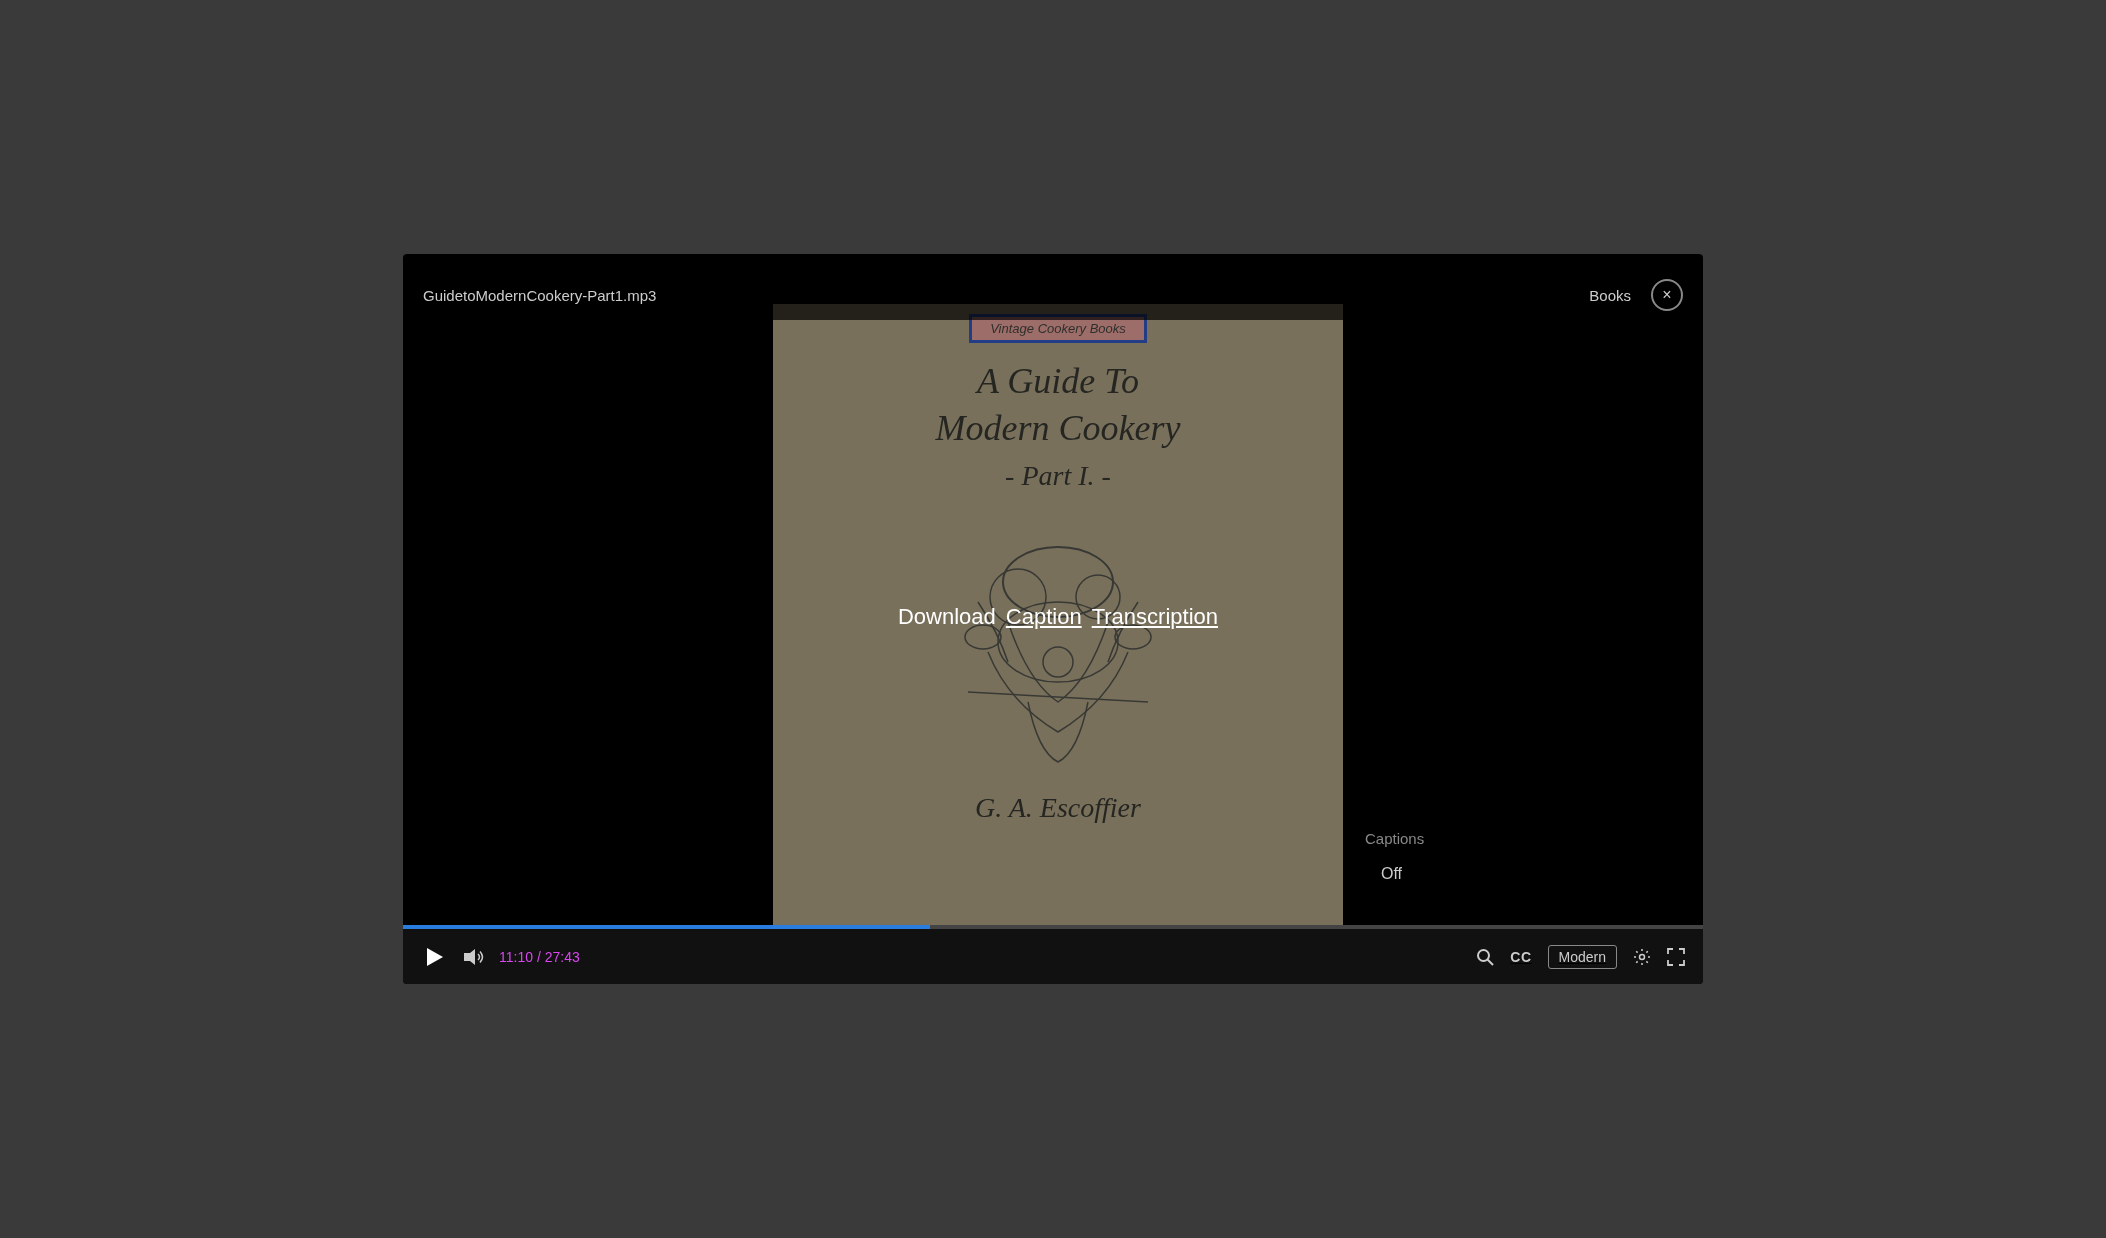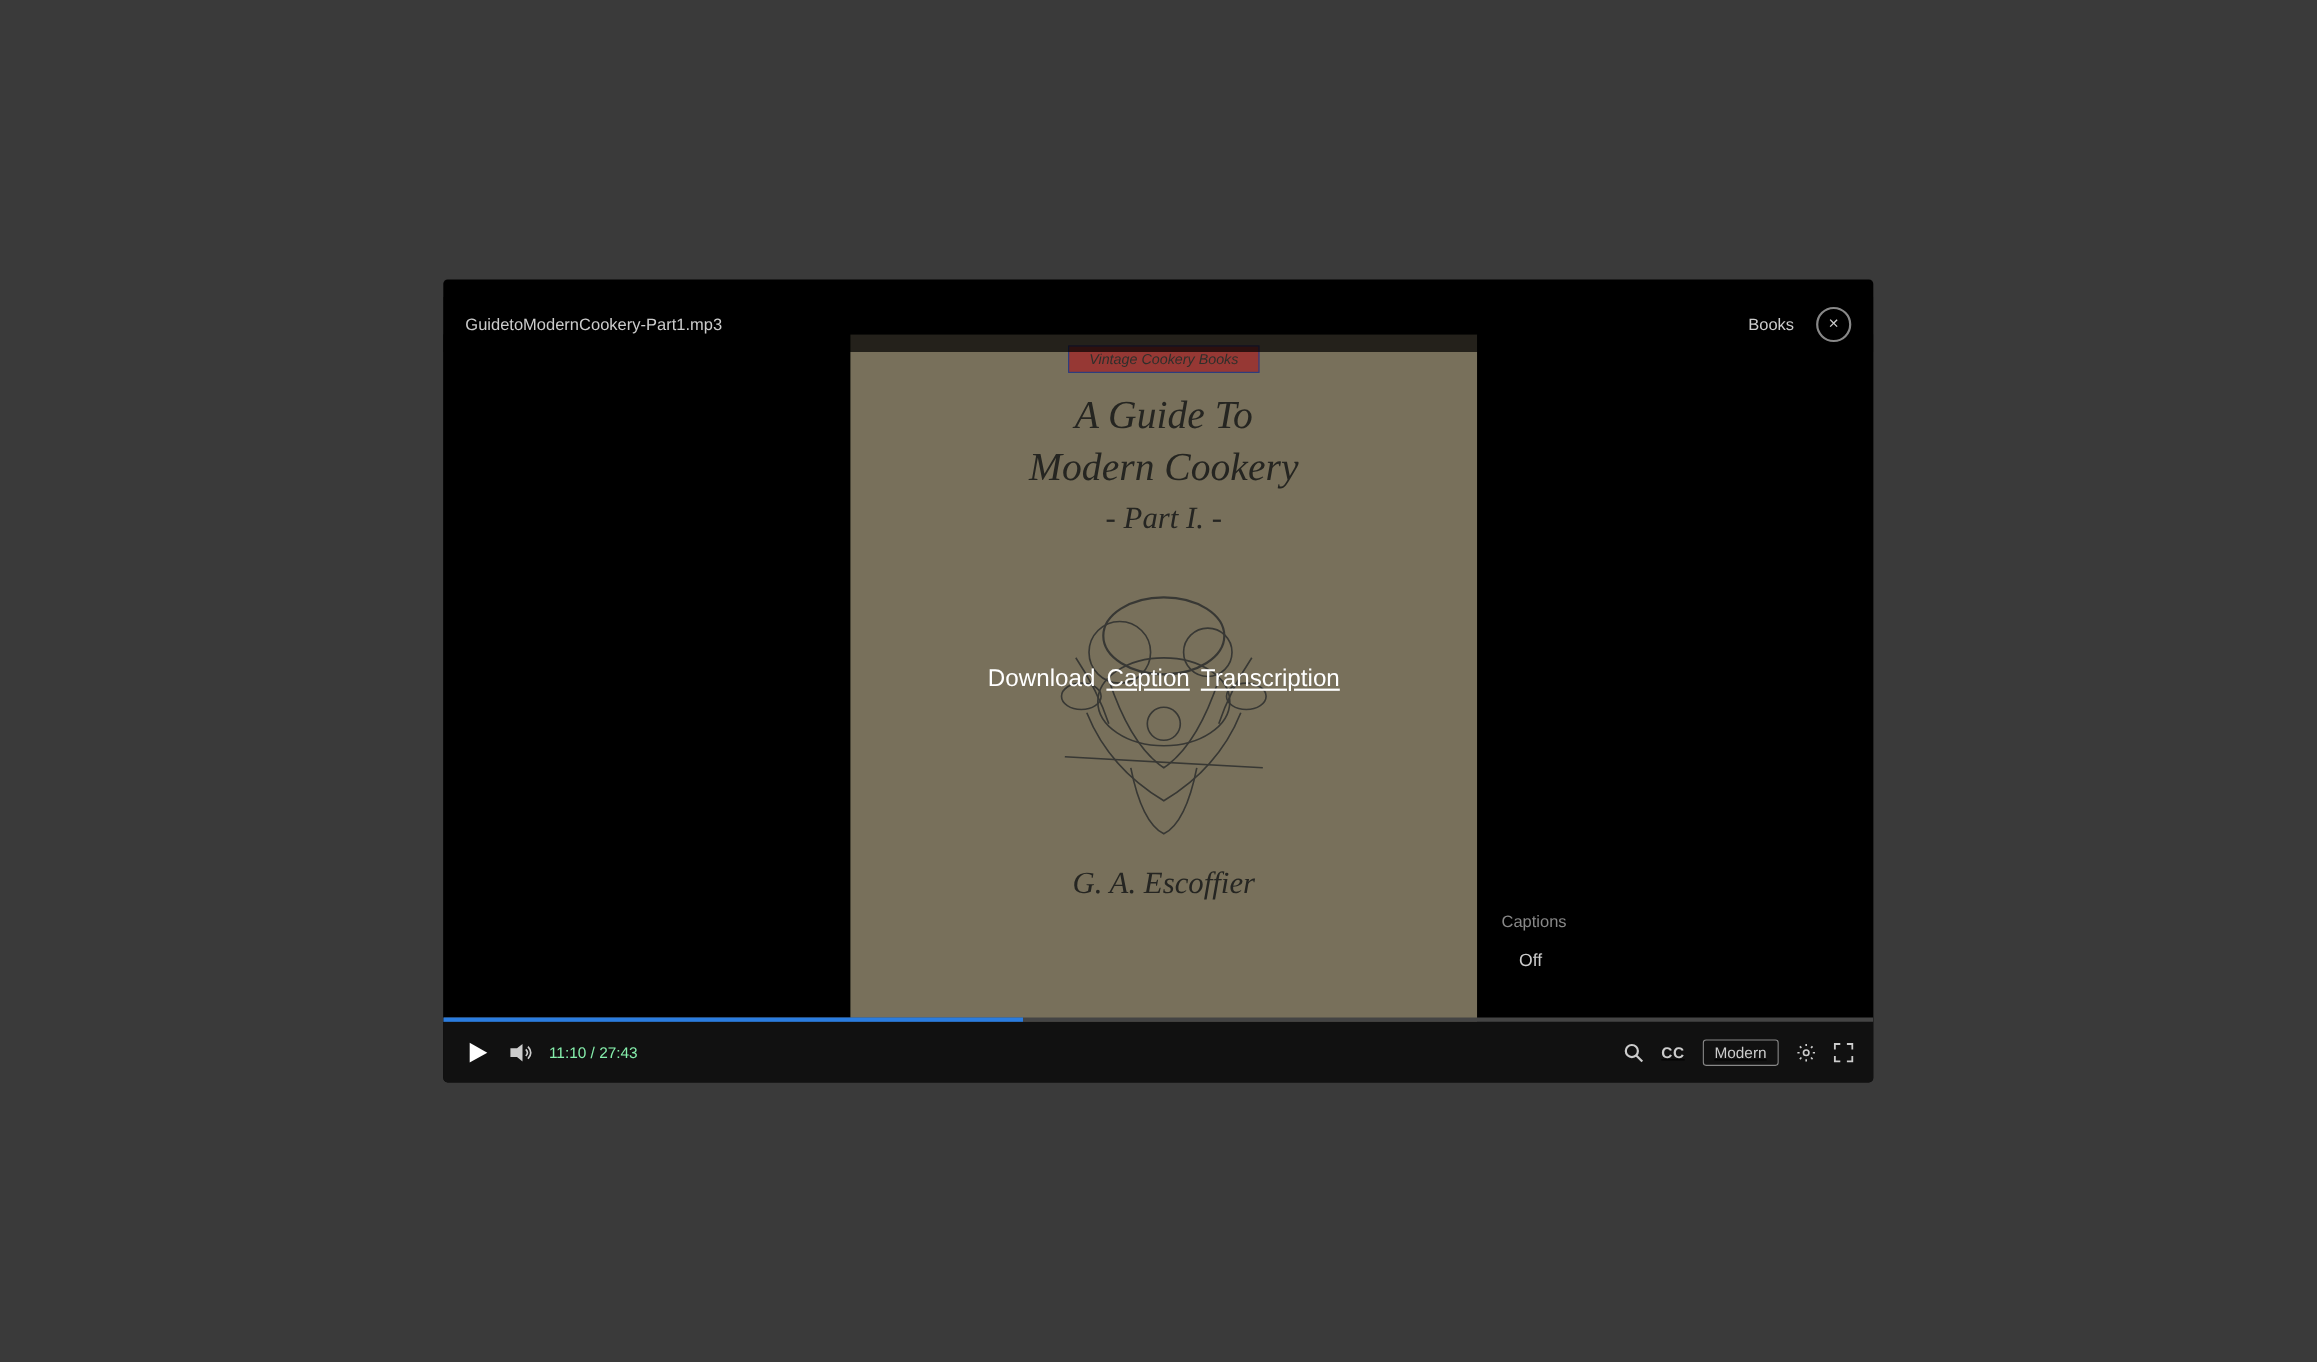--- a/index.html
+++ b/index.html
@@ -97,27 +97,27 @@
       flex-direction: column;
       align-items: center;
       justify-content: flex-start;
       padding-top: 10px;
       position: relative;
       background: #b8aa8a;
       opacity: 0.55;
     }
 
     .vintage-label {
-      border: 1px solid #1d4ed8;
+      border: 3px solid #1d4ed8;
       padding: 4px 18px;
       font-size: 13px;
       color: #333;
       font-style: italic;
       margin-bottom: 15px;
-      background: #ef4444;
+      background: #fca5a5;
     }
 
     .book-title {
       font-size: 36px;
       font-style: italic;
       text-align: center;
       color: #222;
       line-height: 1.3;
       font-family: Georgia, serif;
     }
@@ -291,21 +291,21 @@
       background: none;
       border: none;
       color: #fff;
       font-size: 18px;
       cursor: pointer;
       display: flex;
       align-items: center;
     }
 
     .time-display {
-      color: #86efac;
+      color: #d946ef;
       font-size: 14px;
     }
 
     .controls-right {
       margin-left: auto;
       display: flex;
       align-items: center;
       gap: 16px;
       padding-right: 18px;
       text-decoration: underline;

